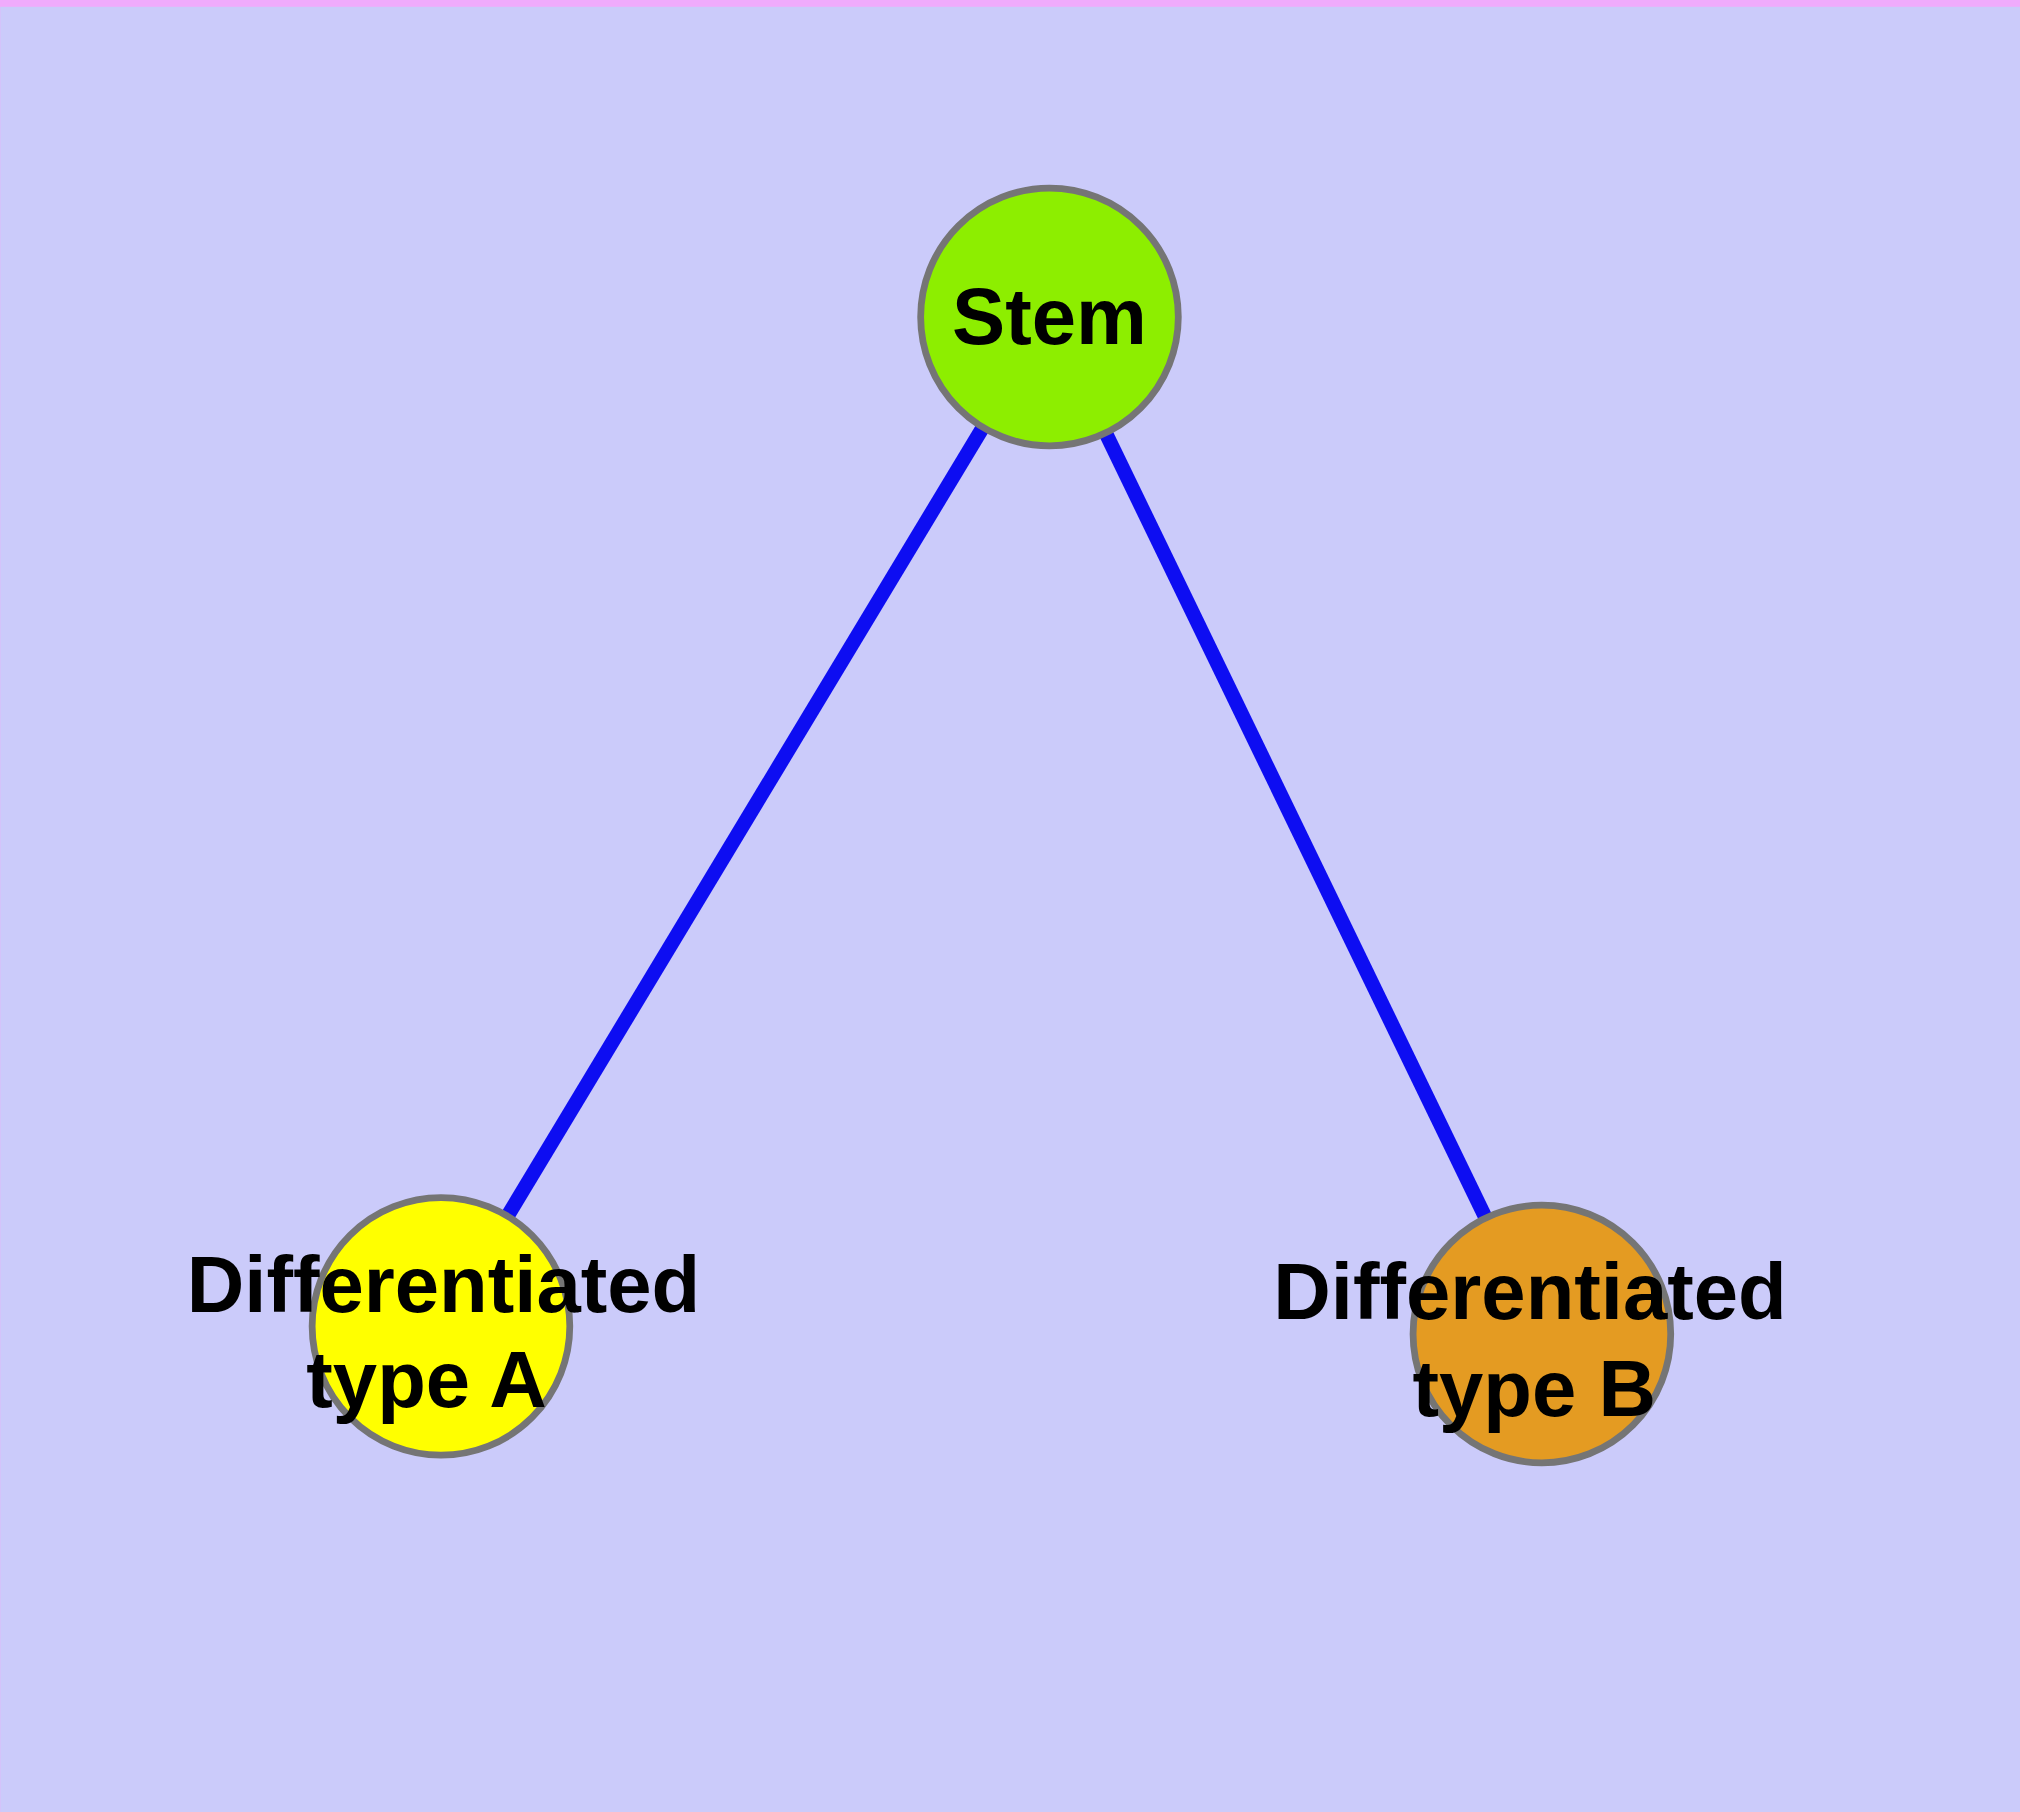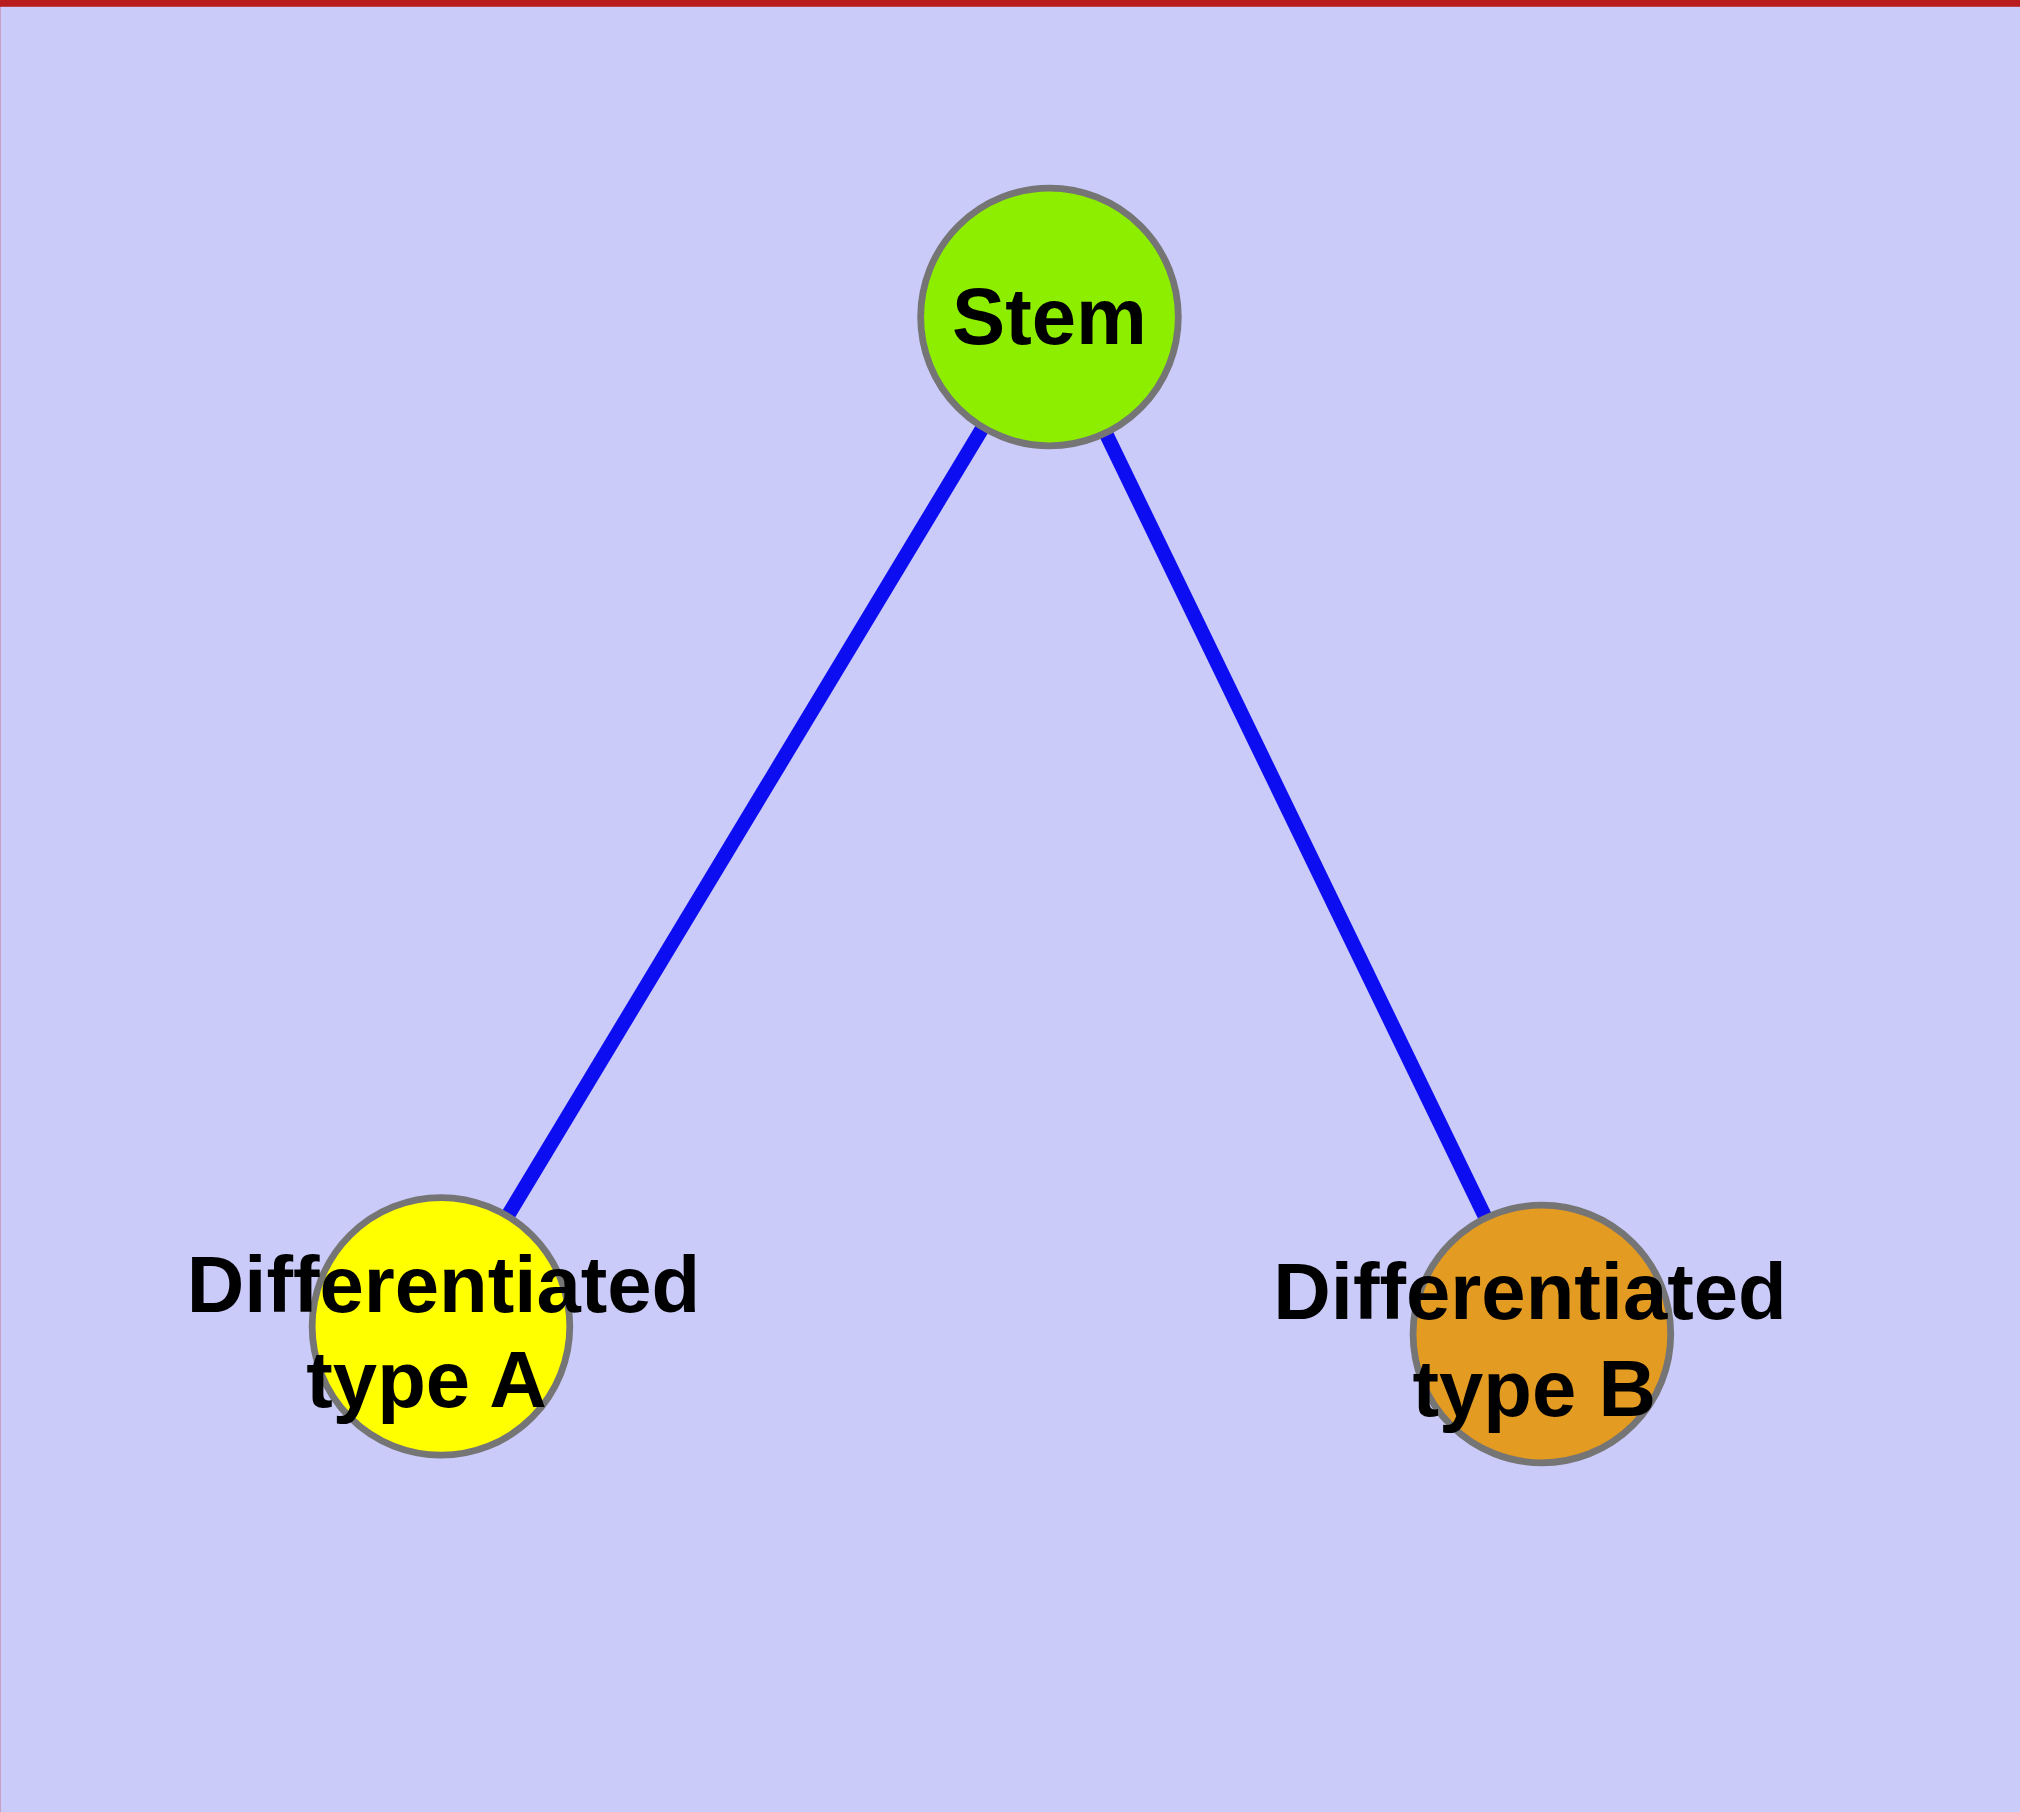--- a/index.html
+++ b/index.html
@@ -4,21 +4,21 @@
 <style>
   html, body {
     margin: 0;
     padding: 0;
     background: #ffffff;
   }
   .stage {
     position: relative;
     width: 2021px;
     height: 1812px;
-    background: #b91c1c;
+    background: #f0abfc;
     overflow: hidden;
     font-family: "Liberation Sans", sans-serif;
   }
   .stage svg {
     position: absolute;
     inset: 0;
     display: block;
   }
   .edge {
     stroke-width: 17px;

